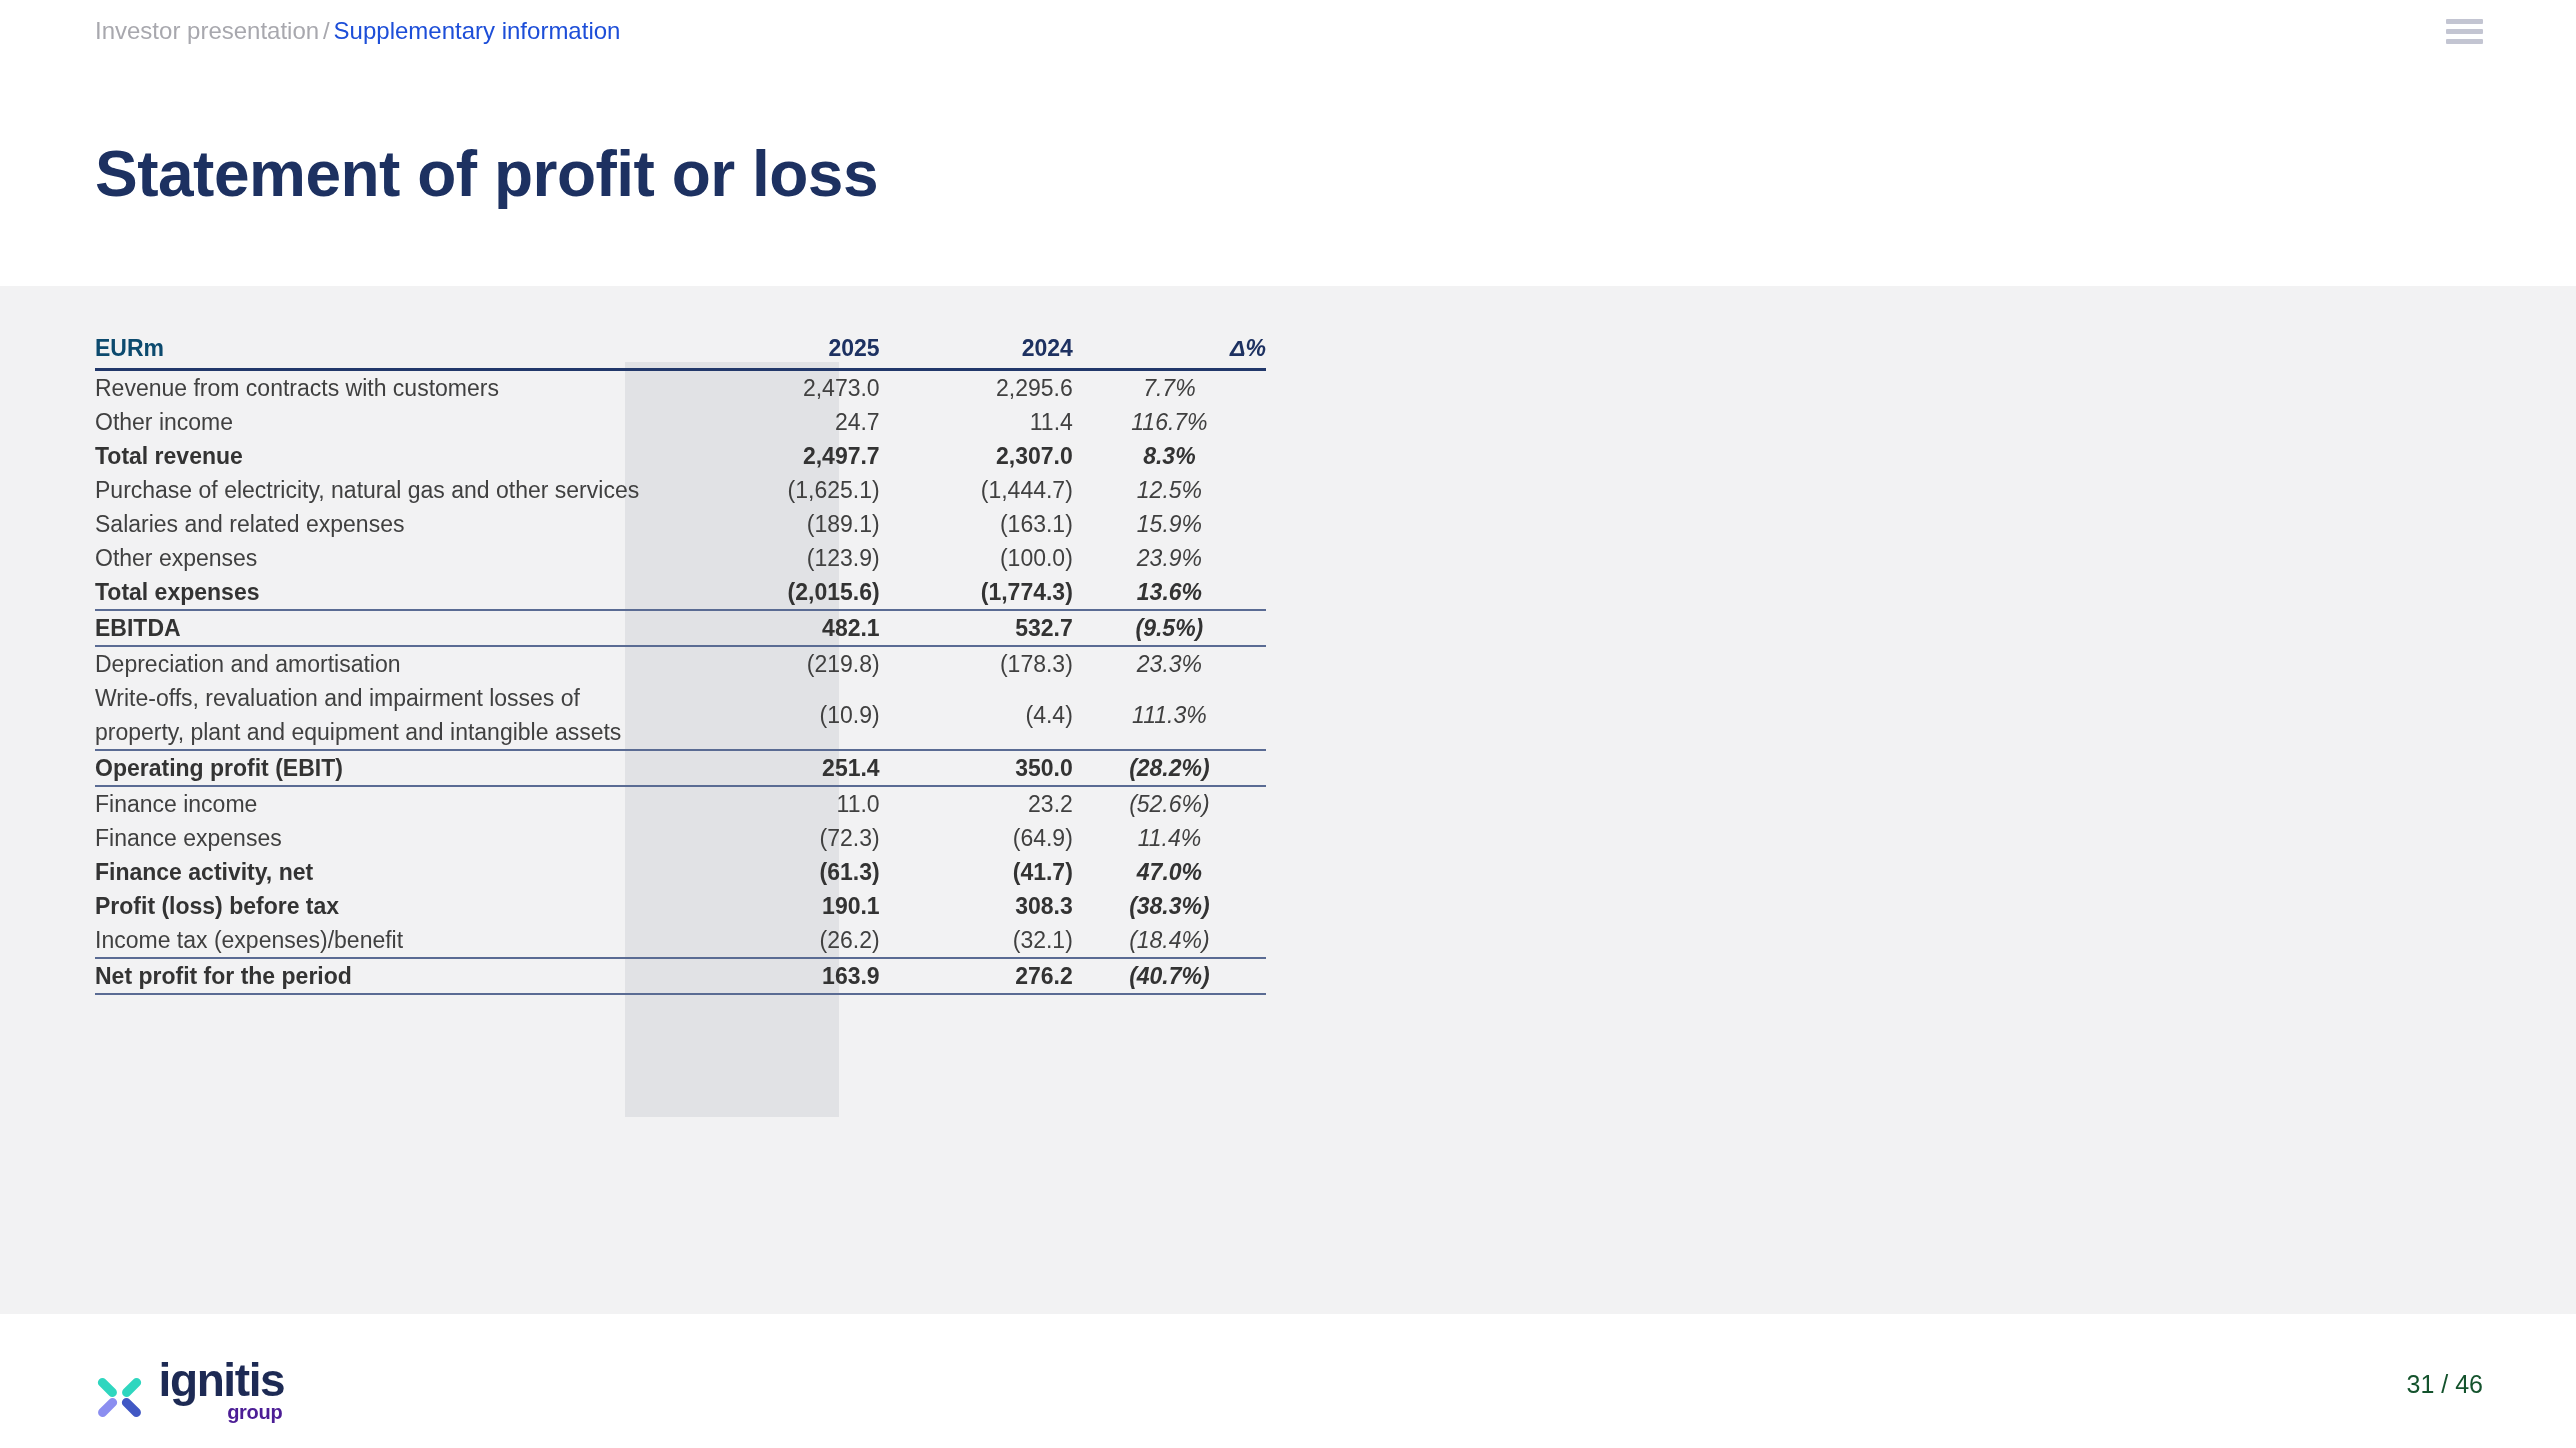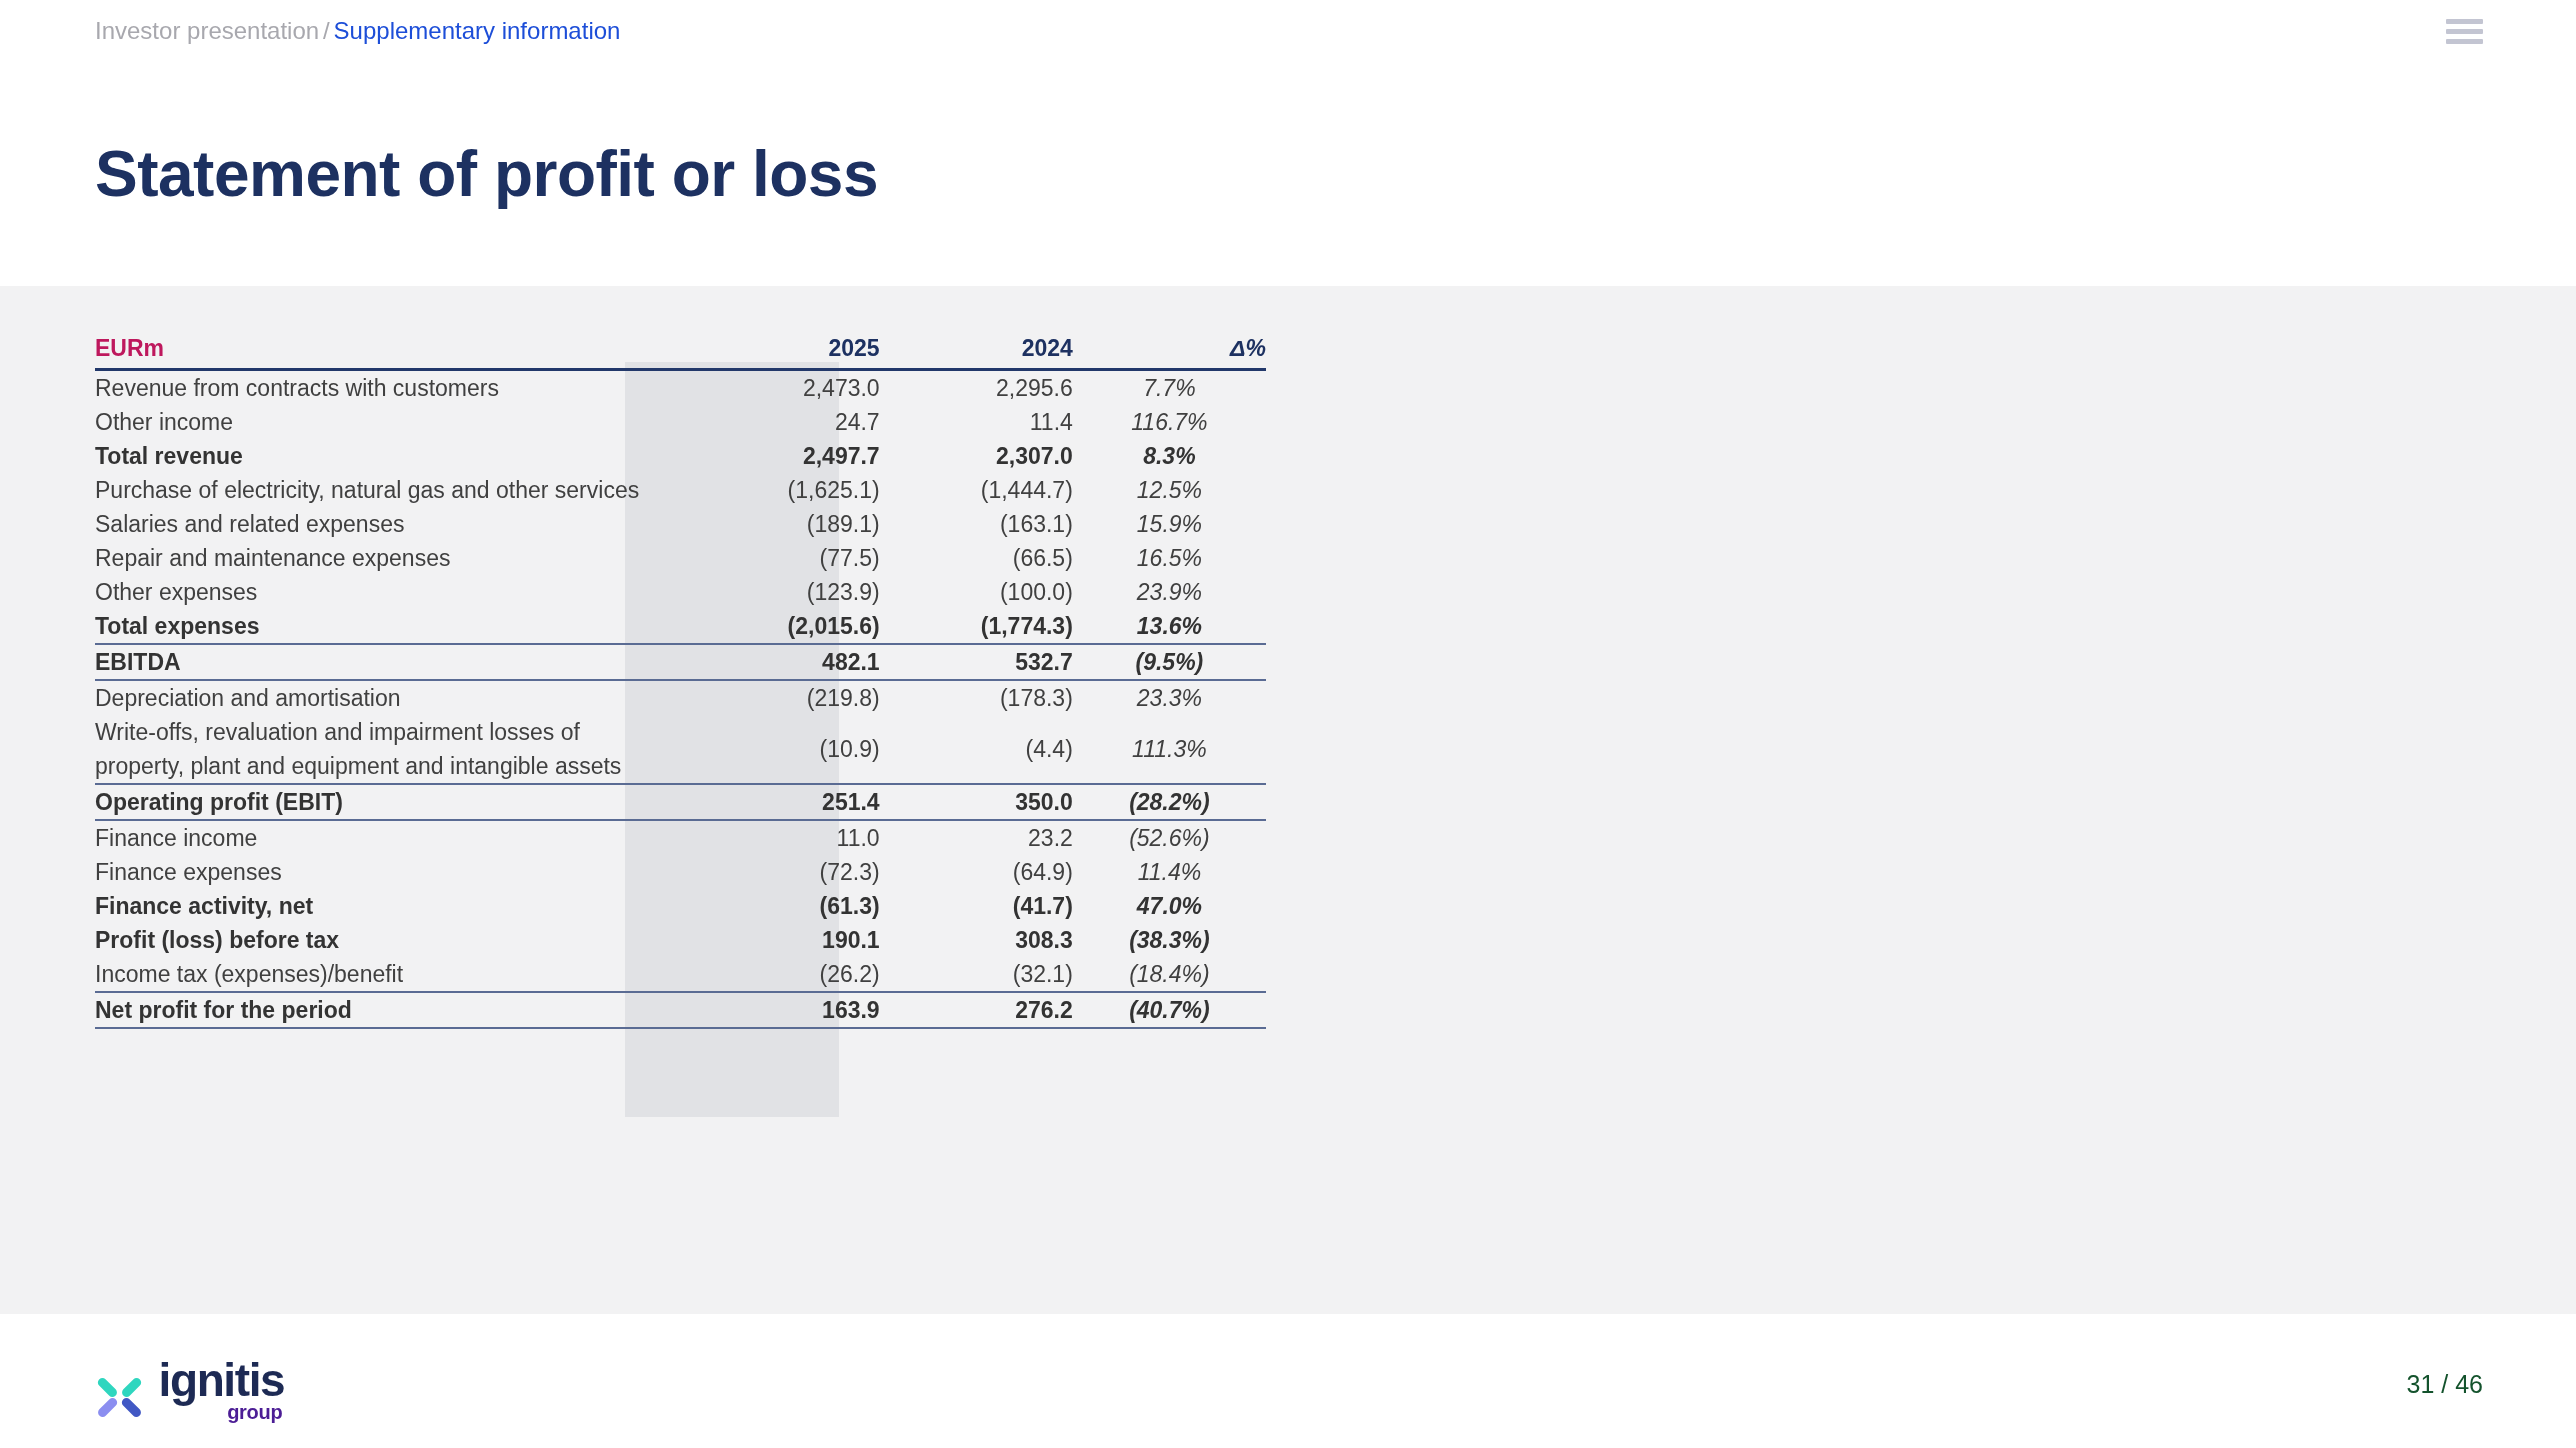--- a/index.html
+++ b/index.html
@@ -231,21 +231,21 @@
     <div class="hl-column" style="background: rgb(225, 226, 229);"></div>
     <table class="sheet">
       <colgroup>
         <col class="c-label">
           <col class="c-y1">
           <col class="c-y2">
           <col class="c-d">
       </colgroup>
       <thead>
         <tr class="hdr">
-          <th class="lbl" style="border-bottom-color: rgb(34, 56, 106); color: #be185d;">EURm</th>
+          <th class="lbl" style="border-bottom-color: rgb(34, 56, 106); color: #0c4a6e;">EURm</th>
           <th class="num" style="border-bottom-color: rgb(34, 56, 106); color: rgb(29, 49, 97);">2025</th>
           <th class="num" style="border-bottom-color: rgb(34, 56, 106); color: rgb(29, 49, 97);">2024</th>
           <th class="delta" style="border-bottom-color: rgb(34, 56, 106); color: rgb(29, 49, 97);">Δ%</th>
         </tr>
       </thead>
       <tbody id="tbody">
           <tr class="r">
             <td class="lbl">Revenue from contracts with customers</td>
             <td class="num">2,473.0</td>
             <td class="num">2,295.6</td>
@@ -267,26 +267,20 @@
             <td class="lbl multi">Purchase of electricity, natural gas and other services</td>
             <td class="num">(1,625.1)</td>
             <td class="num">(1,444.7)</td>
             <td class="delta">12.5%</td>
           </tr>
           <tr class="r">
             <td class="lbl">Salaries and related expenses</td>
             <td class="num">(189.1)</td>
             <td class="num">(163.1)</td>
             <td class="delta">15.9%</td>
-          </tr>
-          <tr class="r">
-            <td class="lbl">Repair and maintenance expenses</td>
-            <td class="num">(77.5)</td>
-            <td class="num">(66.5)</td>
-            <td class="delta">16.5%</td>
           </tr>
           <tr class="r">
             <td class="lbl">Other expenses</td>
             <td class="num">(123.9)</td>
             <td class="num">(100.0)</td>
             <td class="delta">23.9%</td>
           </tr>
           <tr class="r bold bb">
             <td class="lbl">Total expenses</td>
             <td class="num">(2,015.6)</td>

